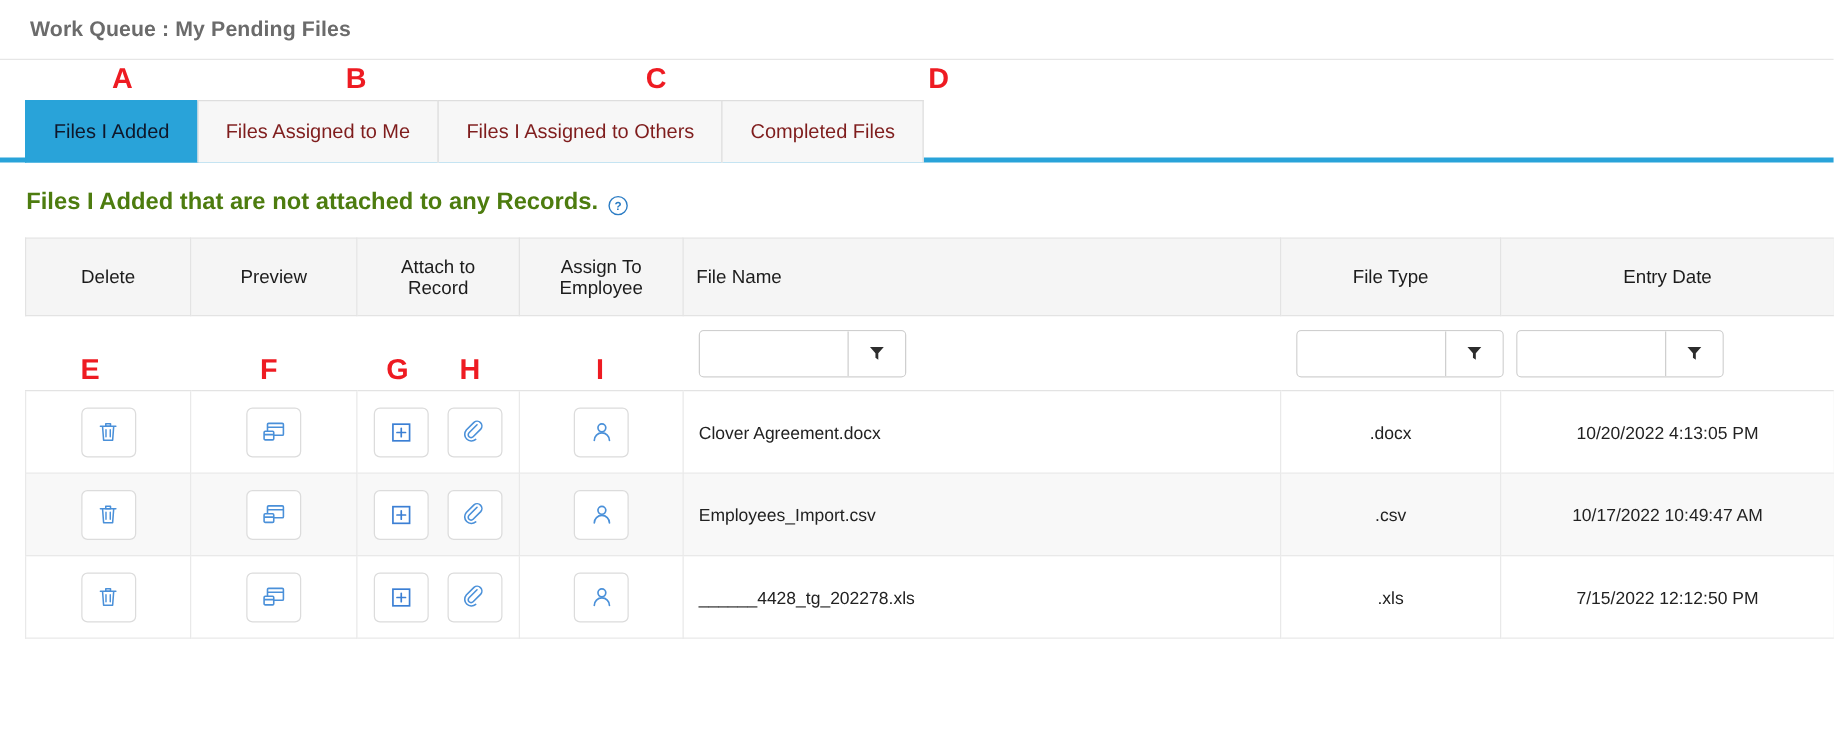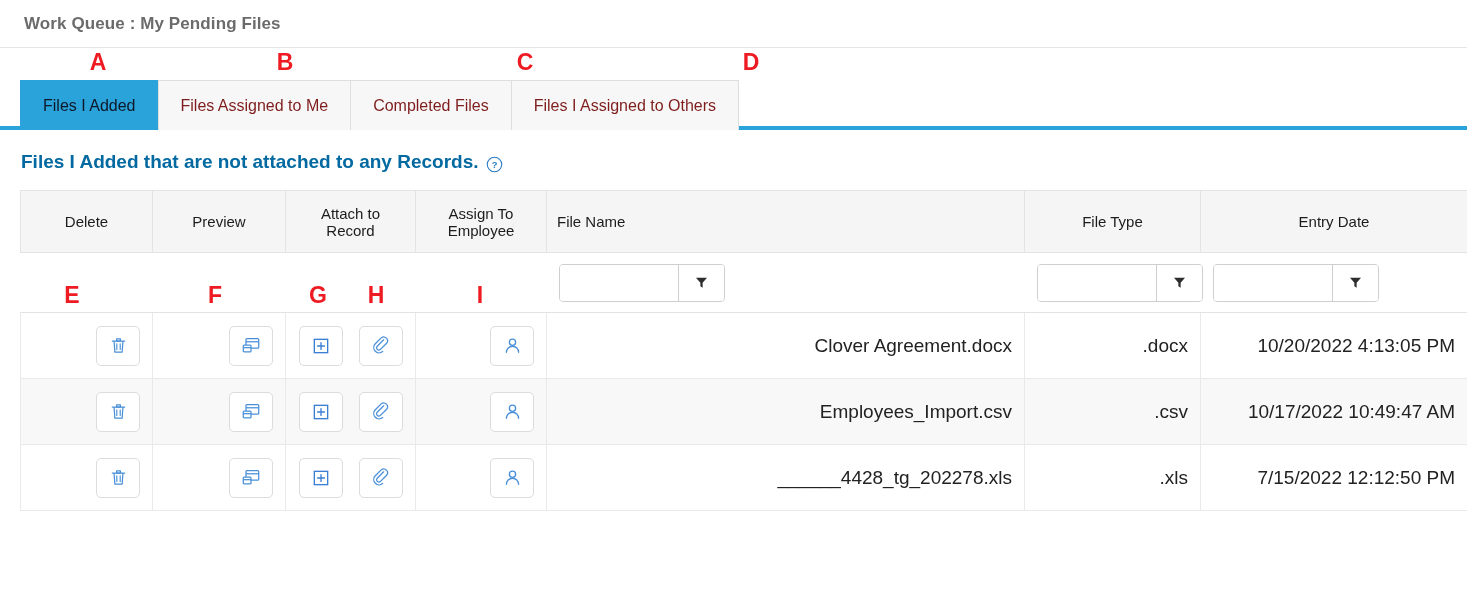--- a/index.html
+++ b/index.html
@@ -76,21 +76,21 @@
     background: #29a3d9;
     color: #0f172a;
     border-color: #29a3d9;
   }
 
   
   .section-head {
     margin: 21px 0 0 21px;
     font-size: 19px;
     font-weight: bold;
-    color: #0369a1;
+    color: #4d7c0f;
     display: flex;
     align-items: center;
     gap: 7px;
   }
   .help-icon {
     width: 17px;
     height: 17px;
     display: inline-block;
     position: relative;
     top: 2px;
@@ -172,26 +172,25 @@
   }
   .funnel {
     width: 13px;
     height: 13px;
     display: block;
   }
 
   table.grid td.cell {
     border: 1px solid #e9e9e9;
     height: 66px;
-    font-size: 19px;
+    font-size: 14px;
     color: #222;
     padding: 0 12px;
     box-sizing: border-box;
     vertical-align: middle;
-    text-align: right;
   }
   td.cell.ctr { text-align: center; }
   td.cell.lft { text-align: left; }
   tr.alt td.cell { background: #f8f8f8; }
 
   .icon-btn {
     width: 44px;
     height: 40px;
     border: 1px solid #dcdcdc;
     border-radius: 5px;
@@ -220,24 +219,24 @@
 <div class="annot" style="left:739px; top:51px; width:24px;">D</div>
 
 <div class="tabstrip">
   <div class="tab active">
     <span>Files I Added</span>
   </div>
   <div class="tab">
     <span>Files Assigned to Me</span>
   </div>
   <div class="tab">
-    <span>Completed Files</span>
+    <span>Files I Assigned to Others</span>
   </div>
   <div class="tab">
-    <span>Files I Assigned to Others</span>
+    <span>Completed Files</span>
   </div>
 </div>
 
 <div class="section-head">
   <span>Files I Added that are not attached to any Records.</span>
   <span class="help-icon">
     <svg viewBox="0 0 20 20" width="17" height="17" aria-hidden="true">
       <circle cx="10" cy="10" r="8.5" fill="none" stroke="#2b7cc4" stroke-width="1.3"></circle>
       <text x="10" y="14.3" text-anchor="middle" font-size="11" font-family="Liberation Sans, sans-serif" fill="#2b7cc4">?</text>
     </svg>

